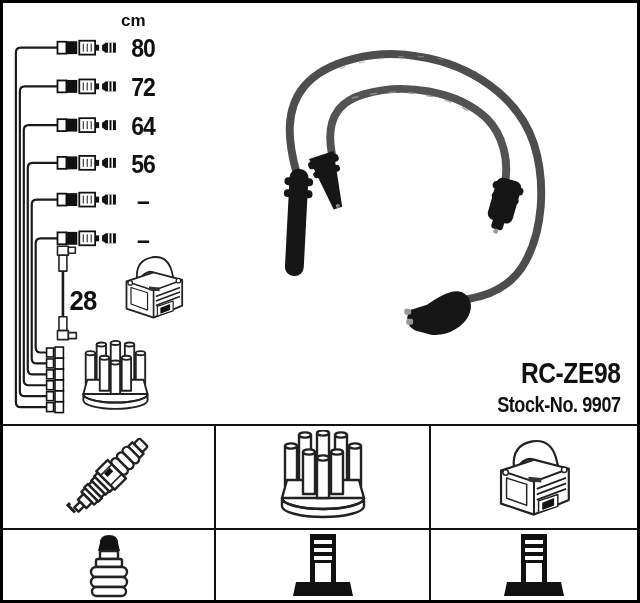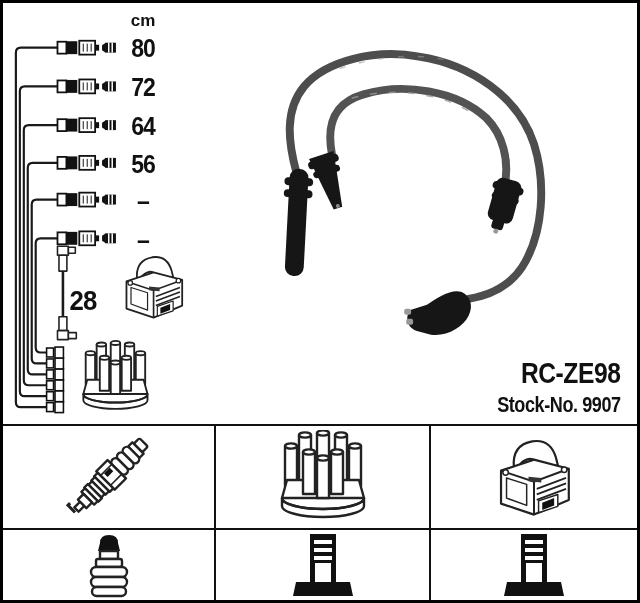--- a/index.html
+++ b/index.html
@@ -12,21 +12,21 @@
     font-family:"Liberation Sans", sans-serif;
     overflow:hidden;
   }
   #diagram-svg{position:absolute;left:0;top:0;width:634px;height:421px;}
   .len-label{
     position:absolute;left:118px;width:44px;
     text-align:center;font-weight:700;font-size:25px;color:#111;
     line-height:1;letter-spacing:-1px;transform:scaleX(.92);
   }
   .unit-label{
-    position:absolute;left:118px;top:9px;width:44px;text-align:center;
+    position:absolute;left:118px;top:9px;width:44px;text-align:left;
     font-weight:700;font-size:17px;color:#111;line-height:1;
   }
   .coilwire-label{
     position:absolute;left:62px;top:284px;width:36px;text-align:center;
     font-weight:700;font-size:28px;color:#111;line-height:1;letter-spacing:-1px;transform:scaleX(.92);
   }
   .partnum{
     position:absolute;right:16px;top:355px;
     font-weight:700;font-size:30px;color:#111;line-height:1;
     transform:scaleX(.82);transform-origin:right center;letter-spacing:-.5px;

